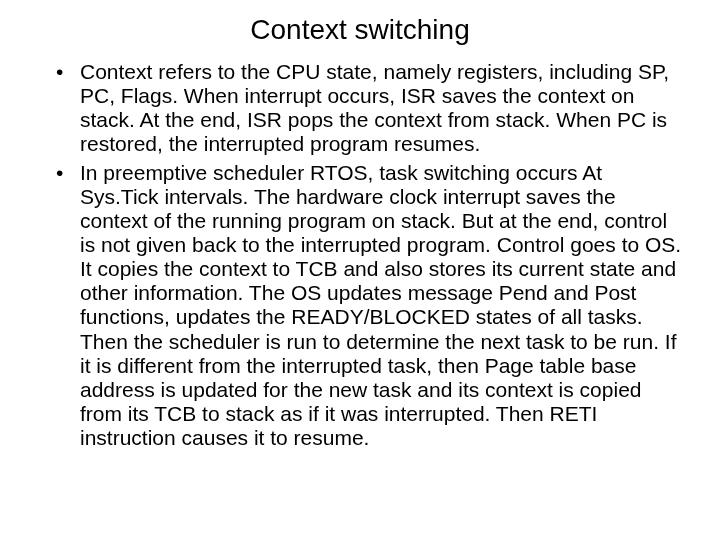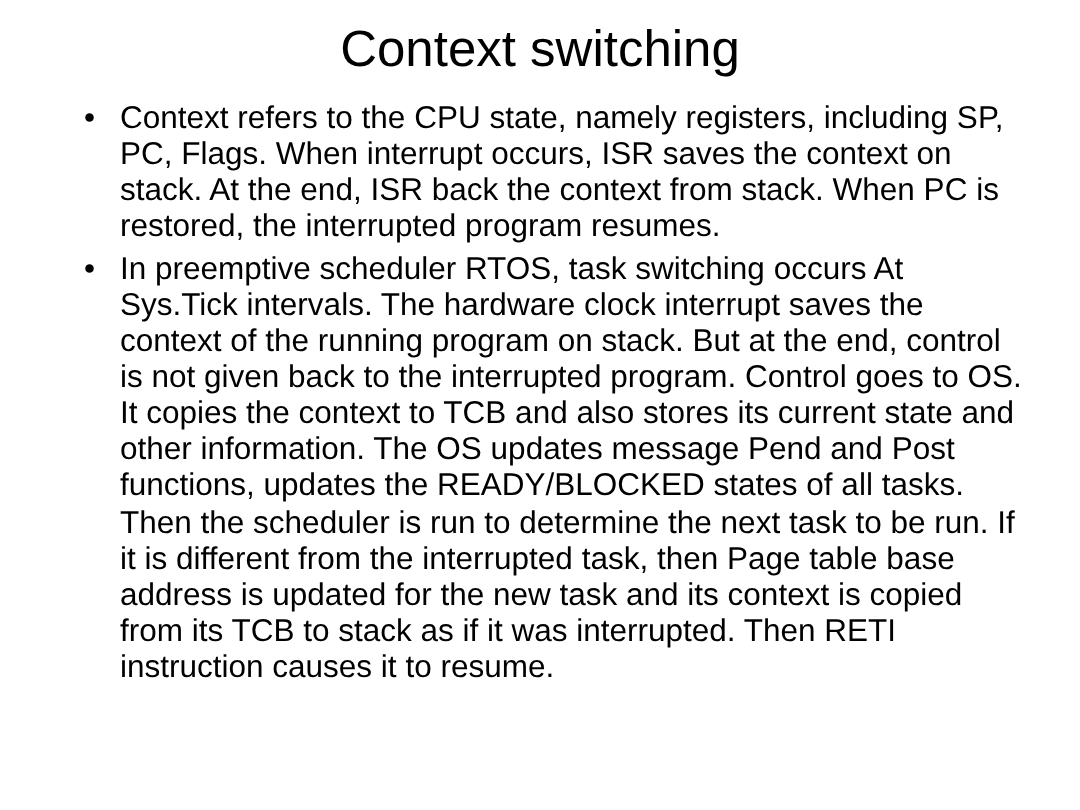--- a/index.html
+++ b/index.html
@@ -13,21 +13,21 @@
     overflow: hidden;
   }
   .slide {
     box-sizing: border-box;
     width: 720px;
     height: 540px;
     padding: 14px 36px 20px 36px;
   }
   .title {
     text-align: center;
-    font-size: 34px;
+    font-size: 28px;
     font-weight: 400;
     margin: 0 0 14px 0;
   }
   ul.bullets {
     margin: 0;
     padding: 0 0 0 16px;
     list-style: none;
   }
   ul.bullets li {
     position: relative;
@@ -43,16 +43,16 @@
     top: 0;
     font-size: 21px;
   }
 </style>
 </head>
 <body>
 
 <div class="slide">
   <h1 class="title">Context switching</h1>
   <ul class="bullets">
-    <li>Context refers to the CPU state, namely registers, including SP, PC, Flags. When interrupt occurs, ISR saves the context on stack. At the end, ISR back the context from stack. When PC is restored, the interrupted program resumes.</li>
+    <li>Context refers to the CPU state, namely registers, including SP, PC, Flags. When interrupt occurs, ISR saves the context on stack. At the end, ISR pops the context from stack. When PC is restored, the interrupted program resumes.</li>
     <li>In preemptive scheduler RTOS, task switching occurs At Sys.Tick intervals. The hardware clock interrupt saves the context of the running program on stack. But at the end, control is not given back to the interrupted program. Control goes to OS. It copies the context to TCB and also stores its current state and other information. The OS updates message Pend and Post functions, updates the READY/BLOCKED states of all tasks. Then the scheduler is run to determine the next task to be run. If it is different from the interrupted task, then Page table base address is updated for the new task and its context is copied from its TCB to stack as if it was interrupted. Then RETI instruction causes it to resume.</li>
   </ul>
 </div>
 
 </body></html>

